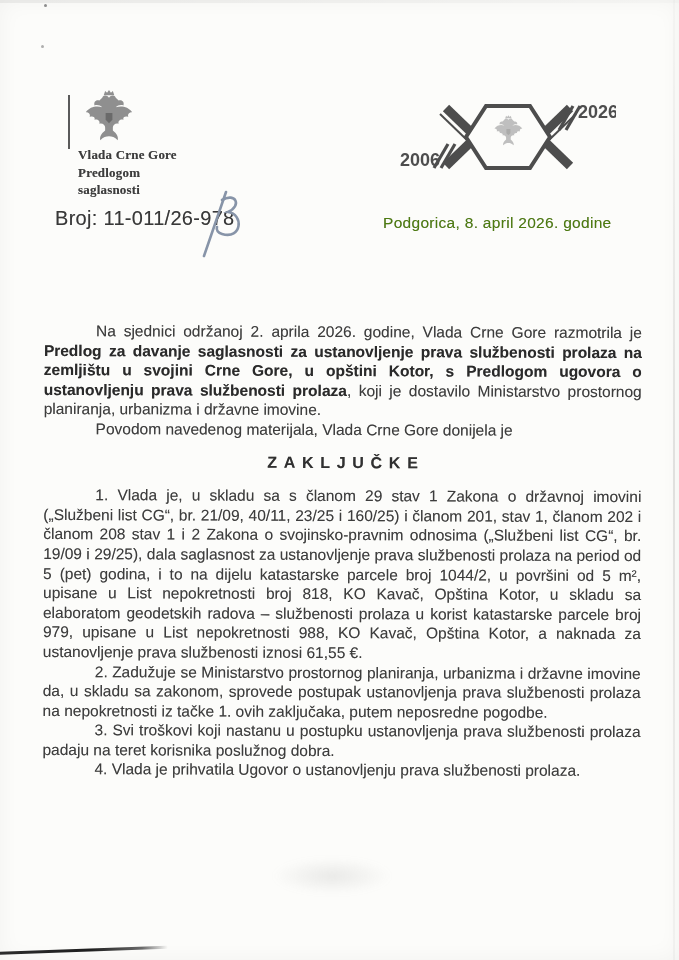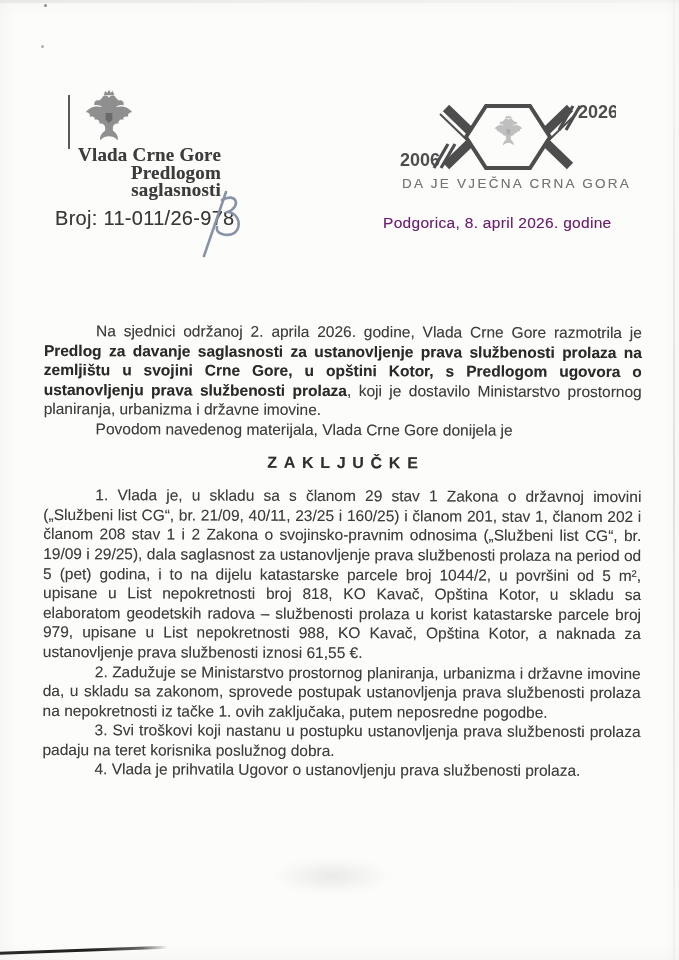--- a/index.html
+++ b/index.html
@@ -14,27 +14,27 @@
   .edge-shade-top{position:absolute;top:0;left:0;width:100%;height:3px;
     background:linear-gradient(to right,rgba(0,0,0,0.06),rgba(0,0,0,0.015));}
   .speck{position:absolute;background:#8d8d8d;border-radius:50%;}
   .speck.s1{left:44px;top:4px;width:3px;height:3px;}
   .speck.s2{left:41px;top:45px;width:3px;height:3px;opacity:.7;}
 
   
   .head-rule{position:absolute;left:68px;top:95px;width:2px;height:54px;background:#5a5a5a;}
   .coa{position:absolute;left:80px;top:88px;}
   .issuer{position:absolute;left:78px;top:146px;
-    font-family:"Liberation Serif", serif;font-size:19px;line-height:17.5px;
+    font-family:"Liberation Serif", serif;font-size:13px;line-height:17.5px;
     color:#3c3c3c;font-weight:700;letter-spacing:.2px;
-    text-shadow:0 0 .6px rgba(60,60,60,.45);text-align:right;}
+    text-shadow:0 0 .6px rgba(60,60,60,.45);}
   .number-line{position:absolute;left:55px;top:207px;font-size:20px;color:#383838;
     letter-spacing:.3px;text-shadow:0 0 .5px rgba(56,56,56,.4);}
   .handwritten{position:absolute;left:196px;top:184px;}
-  .date-line{position:absolute;left:383px;top:214px;font-size:15.5px;color:#701a75;
+  .date-line{position:absolute;left:383px;top:214px;font-size:15.5px;color:#4d7c0f;
     letter-spacing:.3px;text-shadow:0 0 .5px rgba(58,58,58,.4);}
 
   
   .logo{position:absolute;left:398px;top:98px;}
   .tagline{position:absolute;left:402px;top:176px;width:200px;
     font-size:13.5px;color:#757575;letter-spacing:2.3px;white-space:nowrap;
     text-shadow:0 0 .5px rgba(117,117,117,.5);}
 
   
   .body-text{
@@ -115,21 +115,20 @@
     <g stroke="#4d4d4d" stroke-width="3.2">
       <line x1="36" y1="70" x2="50" y2="46"></line>
       <line x1="43" y1="70" x2="57" y2="46"></line>
       <line x1="161" y1="32" x2="175" y2="8"></line>
       <line x1="168" y1="32" x2="182" y2="8"></line>
     </g>
     <text x="2" y="68" font-family="Liberation Sans, sans-serif" font-size="18" font-weight="bold" fill="#4d4d4d">2006</text>
     <text x="180" y="20" font-family="Liberation Sans, sans-serif" font-size="18" font-weight="bold" fill="#4d4d4d">2026</text>
   </svg>
 
-  <div class="tagline">DA JE VJEČNA CRNA GORA</div>
 
   <div class="date-line">Podgorica, 8. april 2026. godine</div>
 
   <div class="body-text">
     <p><span>Na sjednici održanoj 2. aprila 2026. godine, Vlada Crne Gore razmotrila je </span><span class="b">Predlog za davanje saglasnosti za ustanovljenje prava službenosti prolaza na zemljištu u svojini Crne Gore, u opštini Kotor, s Predlogom ugovora o ustanovljenju prava službenosti prolaza</span><span>, koji je dostavilo Ministarstvo prostornog planiranja, urbanizma i državne imovine.</span></p>
     <p>Povodom navedenog materijala, Vlada Crne Gore donijela je</p>
     <div class="heading">ZAKLJUČKE</div>
     <p class="item">1. Vlada je, u skladu sa s članom 29 stav 1 Zakona o državnoj imovini („Službeni list CG“, br. 21/09, 40/11, 23/25 i 160/25) i članom 201, stav 1, članom 202 i članom 208 stav 1 i 2 Zakona o svojinsko-pravnim odnosima („Službeni list CG“, br. 19/09 i 29/25), dala saglasnost za ustanovljenje prava službenosti prolaza na period od 5 (pet) godina, i to na dijelu katastarske parcele broj 1044/2, u površini od 5 m², upisane u List nepokretnosti broj 818, KO Kavač, Opština Kotor, u skladu sa elaboratom geodetskih radova – službenosti prolaza u korist katastarske parcele broj 979, upisane u List nepokretnosti 988, KO Kavač, Opština Kotor, a naknada za ustanovljenje prava službenosti iznosi 61,55 €.</p>
     <p class="item">2. Zadužuje se Ministarstvo prostornog planiranja, urbanizma i državne imovine da, u skladu sa zakonom, sprovede postupak ustanovljenja prava službenosti prolaza na nepokretnosti iz tačke 1. ovih zaključaka, putem neposredne pogodbe.</p>
     <p class="item">3. Svi troškovi koji nastanu u postupku ustanovljenja prava službenosti prolaza padaju na teret korisnika poslužnog dobra.</p>

